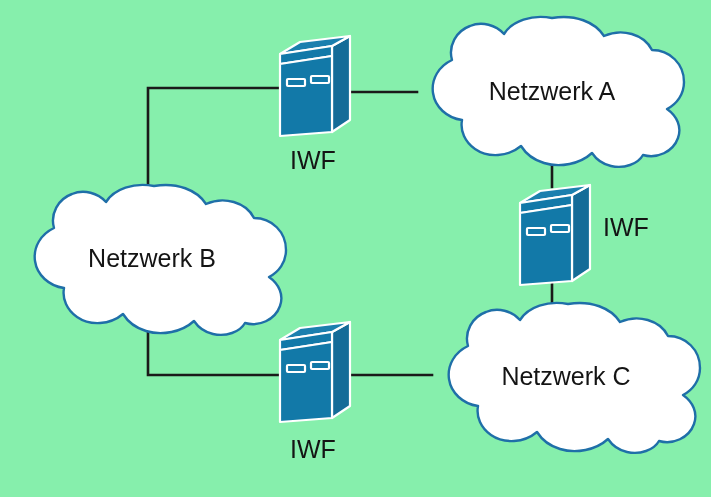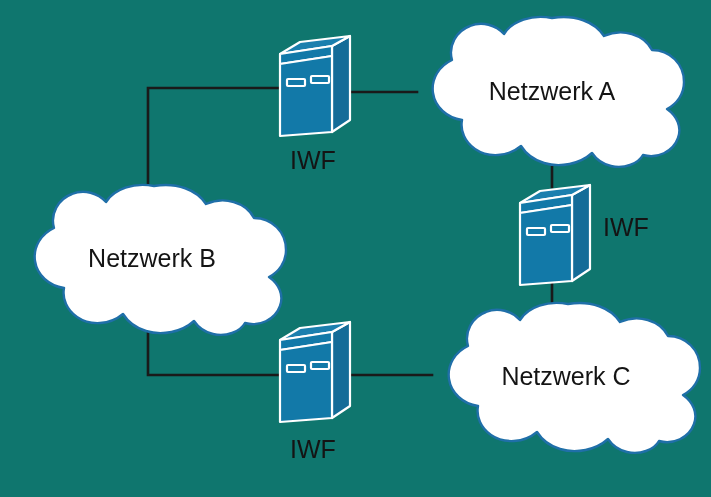--- a/index.html
+++ b/index.html
@@ -8,21 +8,21 @@
     padding: 0;
     background: #ffffff;
   }
   body {
     font-family: "Liberation Sans", sans-serif;
   }
   #diagram-canvas {
     position: relative;
     width: 711px;
     height: 497px;
-    background: #0f766e;
+    background: #86efac;
     overflow: hidden;
   }
   #diagram-svg {
     position: absolute;
     top: 0;
     left: 0;
     width: 711px;
     height: 497px;
     display: block;
   }

